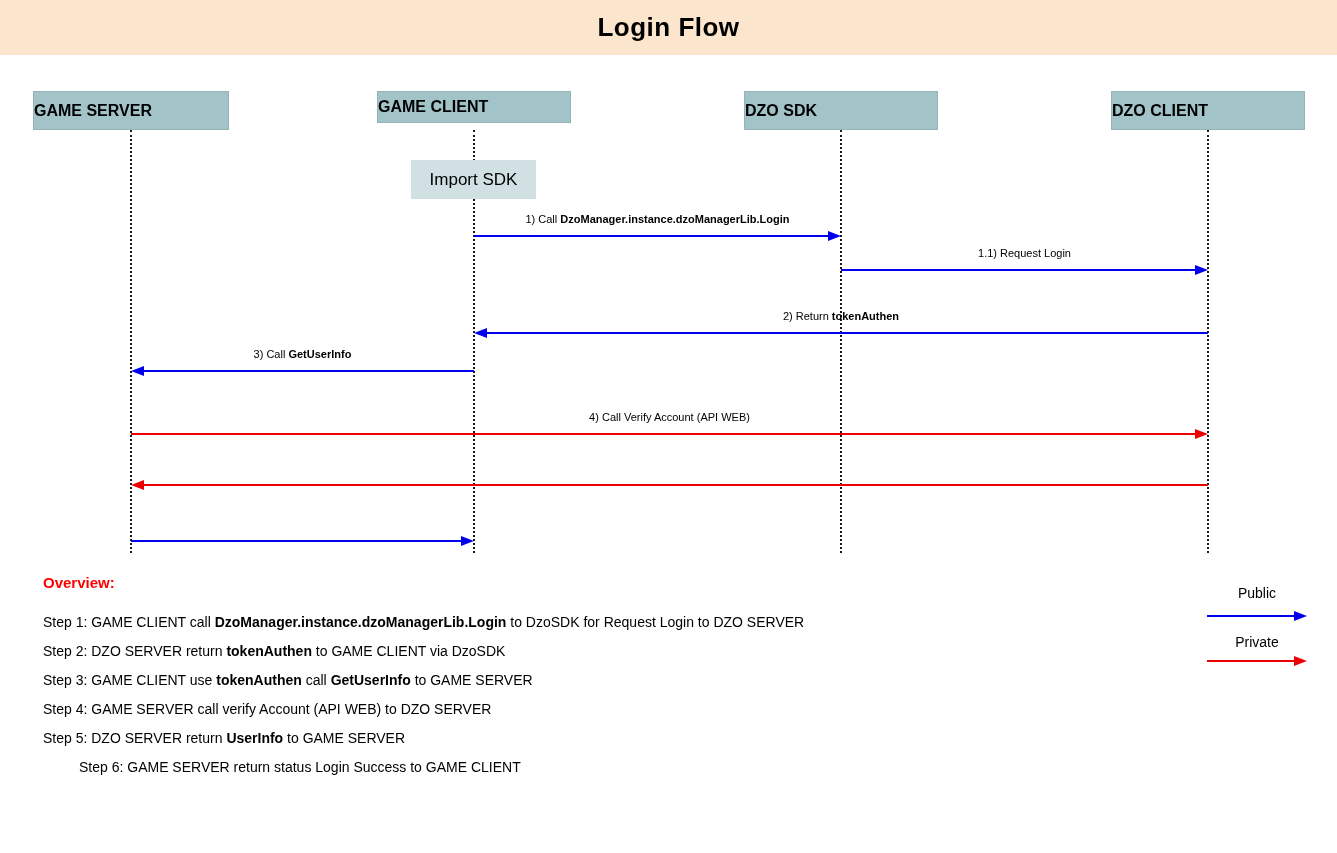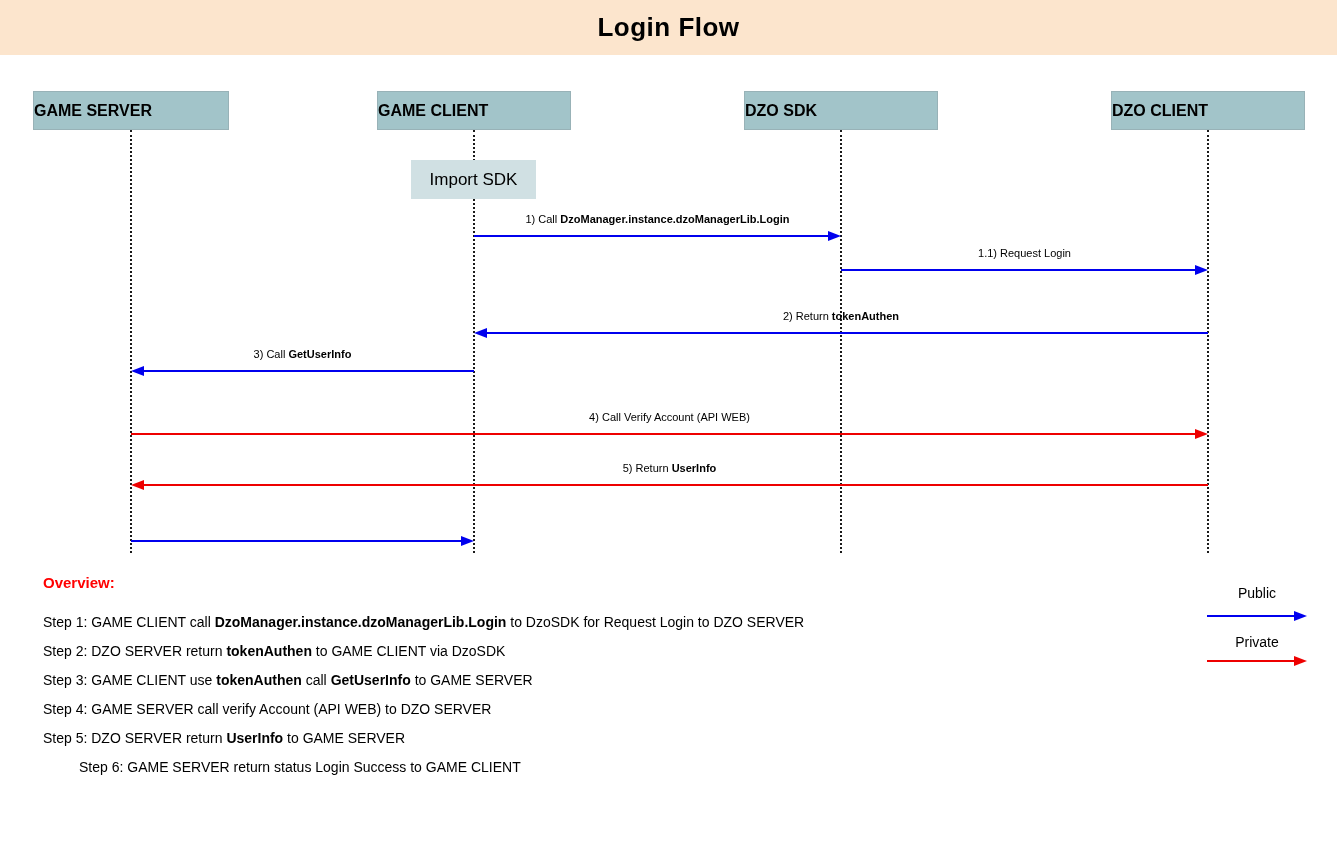--- a/index.html
+++ b/index.html
@@ -36,21 +36,21 @@
     <h1 class="title">Login Flow</h1>
   </header>
   <div class="canvas" id="canvas">
       <div class="lifeline" style="left: 130px; top: 130px; height: 423px; border-left-color: rgb(26, 26, 26);"></div>
       <div class="lifeline" style="left: 473px; top: 130px; height: 423px; border-left-color: rgb(26, 26, 26);"></div>
       <div class="lifeline" style="left: 840px; top: 130px; height: 423px; border-left-color: rgb(26, 26, 26);"></div>
       <div class="lifeline" style="left: 1207px; top: 130px; height: 423px; border-left-color: rgb(26, 26, 26);"></div>
       <div class="actor-box" style="left: 33px; top: 91px; width: 196px; height: 39px; background: rgb(162, 196, 201); border: 1px solid rgb(152, 178, 183);">
         <div class="actor-label">GAME SERVER</div>
       </div>
-      <div class="actor-box" style="left: 377px; top: 91px; width: 194px; height: 39px; background: rgb(162, 196, 201); border: 1px solid rgb(152, 178, 183);">
+      <div class="actor-box" style="left: 377px; top: 91px; width: 194px; height: 32px; background: rgb(162, 196, 201); border: 1px solid rgb(152, 178, 183);">
         <div class="actor-label">GAME CLIENT</div>
       </div>
       <div class="actor-box" style="left: 744px; top: 91px; width: 194px; height: 39px; background: rgb(162, 196, 201); border: 1px solid rgb(152, 178, 183);">
         <div class="actor-label">DZO SDK</div>
       </div>
       <div class="actor-box" style="left: 1111px; top: 91px; width: 194px; height: 39px; background: rgb(162, 196, 201); border: 1px solid rgb(152, 178, 183);">
         <div class="actor-label">DZO CLIENT</div>
       </div>
       <div class="note-box" style="left: 411px; top: 160px; width: 125px; height: 39px; background: rgb(208, 224, 227);">Import SDK</div>
       <div class="msg" style="left: 474px; top: 213px; width: 367px;">
@@ -72,21 +72,20 @@
         <div class="msg-label"><span>3) Call </span><span style="font-weight: bold;">GetUserInfo</span></div>
         <div class="msg-line" style="left: 10px; width: 333px; background: rgb(0, 0, 238);"></div>
         <div class="msg-head" style="left: 0px; border-right: 13px solid rgb(0, 0, 238);"></div>
       </div>
       <div class="msg" style="left: 131px; top: 411px; width: 1077px;">
         <div class="msg-label"><span>4) Call Verify Account (API WEB)</span></div>
         <div class="msg-line" style="left: 0px; width: 1067px; background: rgb(238, 0, 0);"></div>
         <div class="msg-head" style="left: 1064px; border-left: 13px solid rgb(238, 0, 0);"></div>
       </div>
       <div class="msg" style="left: 131px; top: 462px; width: 1077px;">
-        <div class="msg-label"><span>5) Return </span><span style="font-weight: bold;">UserInfo</span></div>
         <div class="msg-line" style="left: 10px; width: 1067px; background: rgb(238, 0, 0);"></div>
         <div class="msg-head" style="left: 0px; border-right: 13px solid rgb(238, 0, 0);"></div>
       </div>
       <div class="msg" style="left: 131px; top: 518px; width: 343px;">
         <div class="msg-line" style="left: 0px; width: 333px; background: rgb(0, 0, 238);"></div>
         <div class="msg-head" style="left: 330px; border-left: 13px solid rgb(0, 0, 238);"></div>
       </div>
       <div class="legend-label" style="left: 1207px; top: 585px;">Public</div>
       <div class="legend-line" style="left: 1207px; top: 615px; width: 88px; background: rgb(0, 0, 238);"></div>
       <div class="legend-head" style="left: 1294px; top: 611px; border-left: 13px solid rgb(0, 0, 238);"></div>

